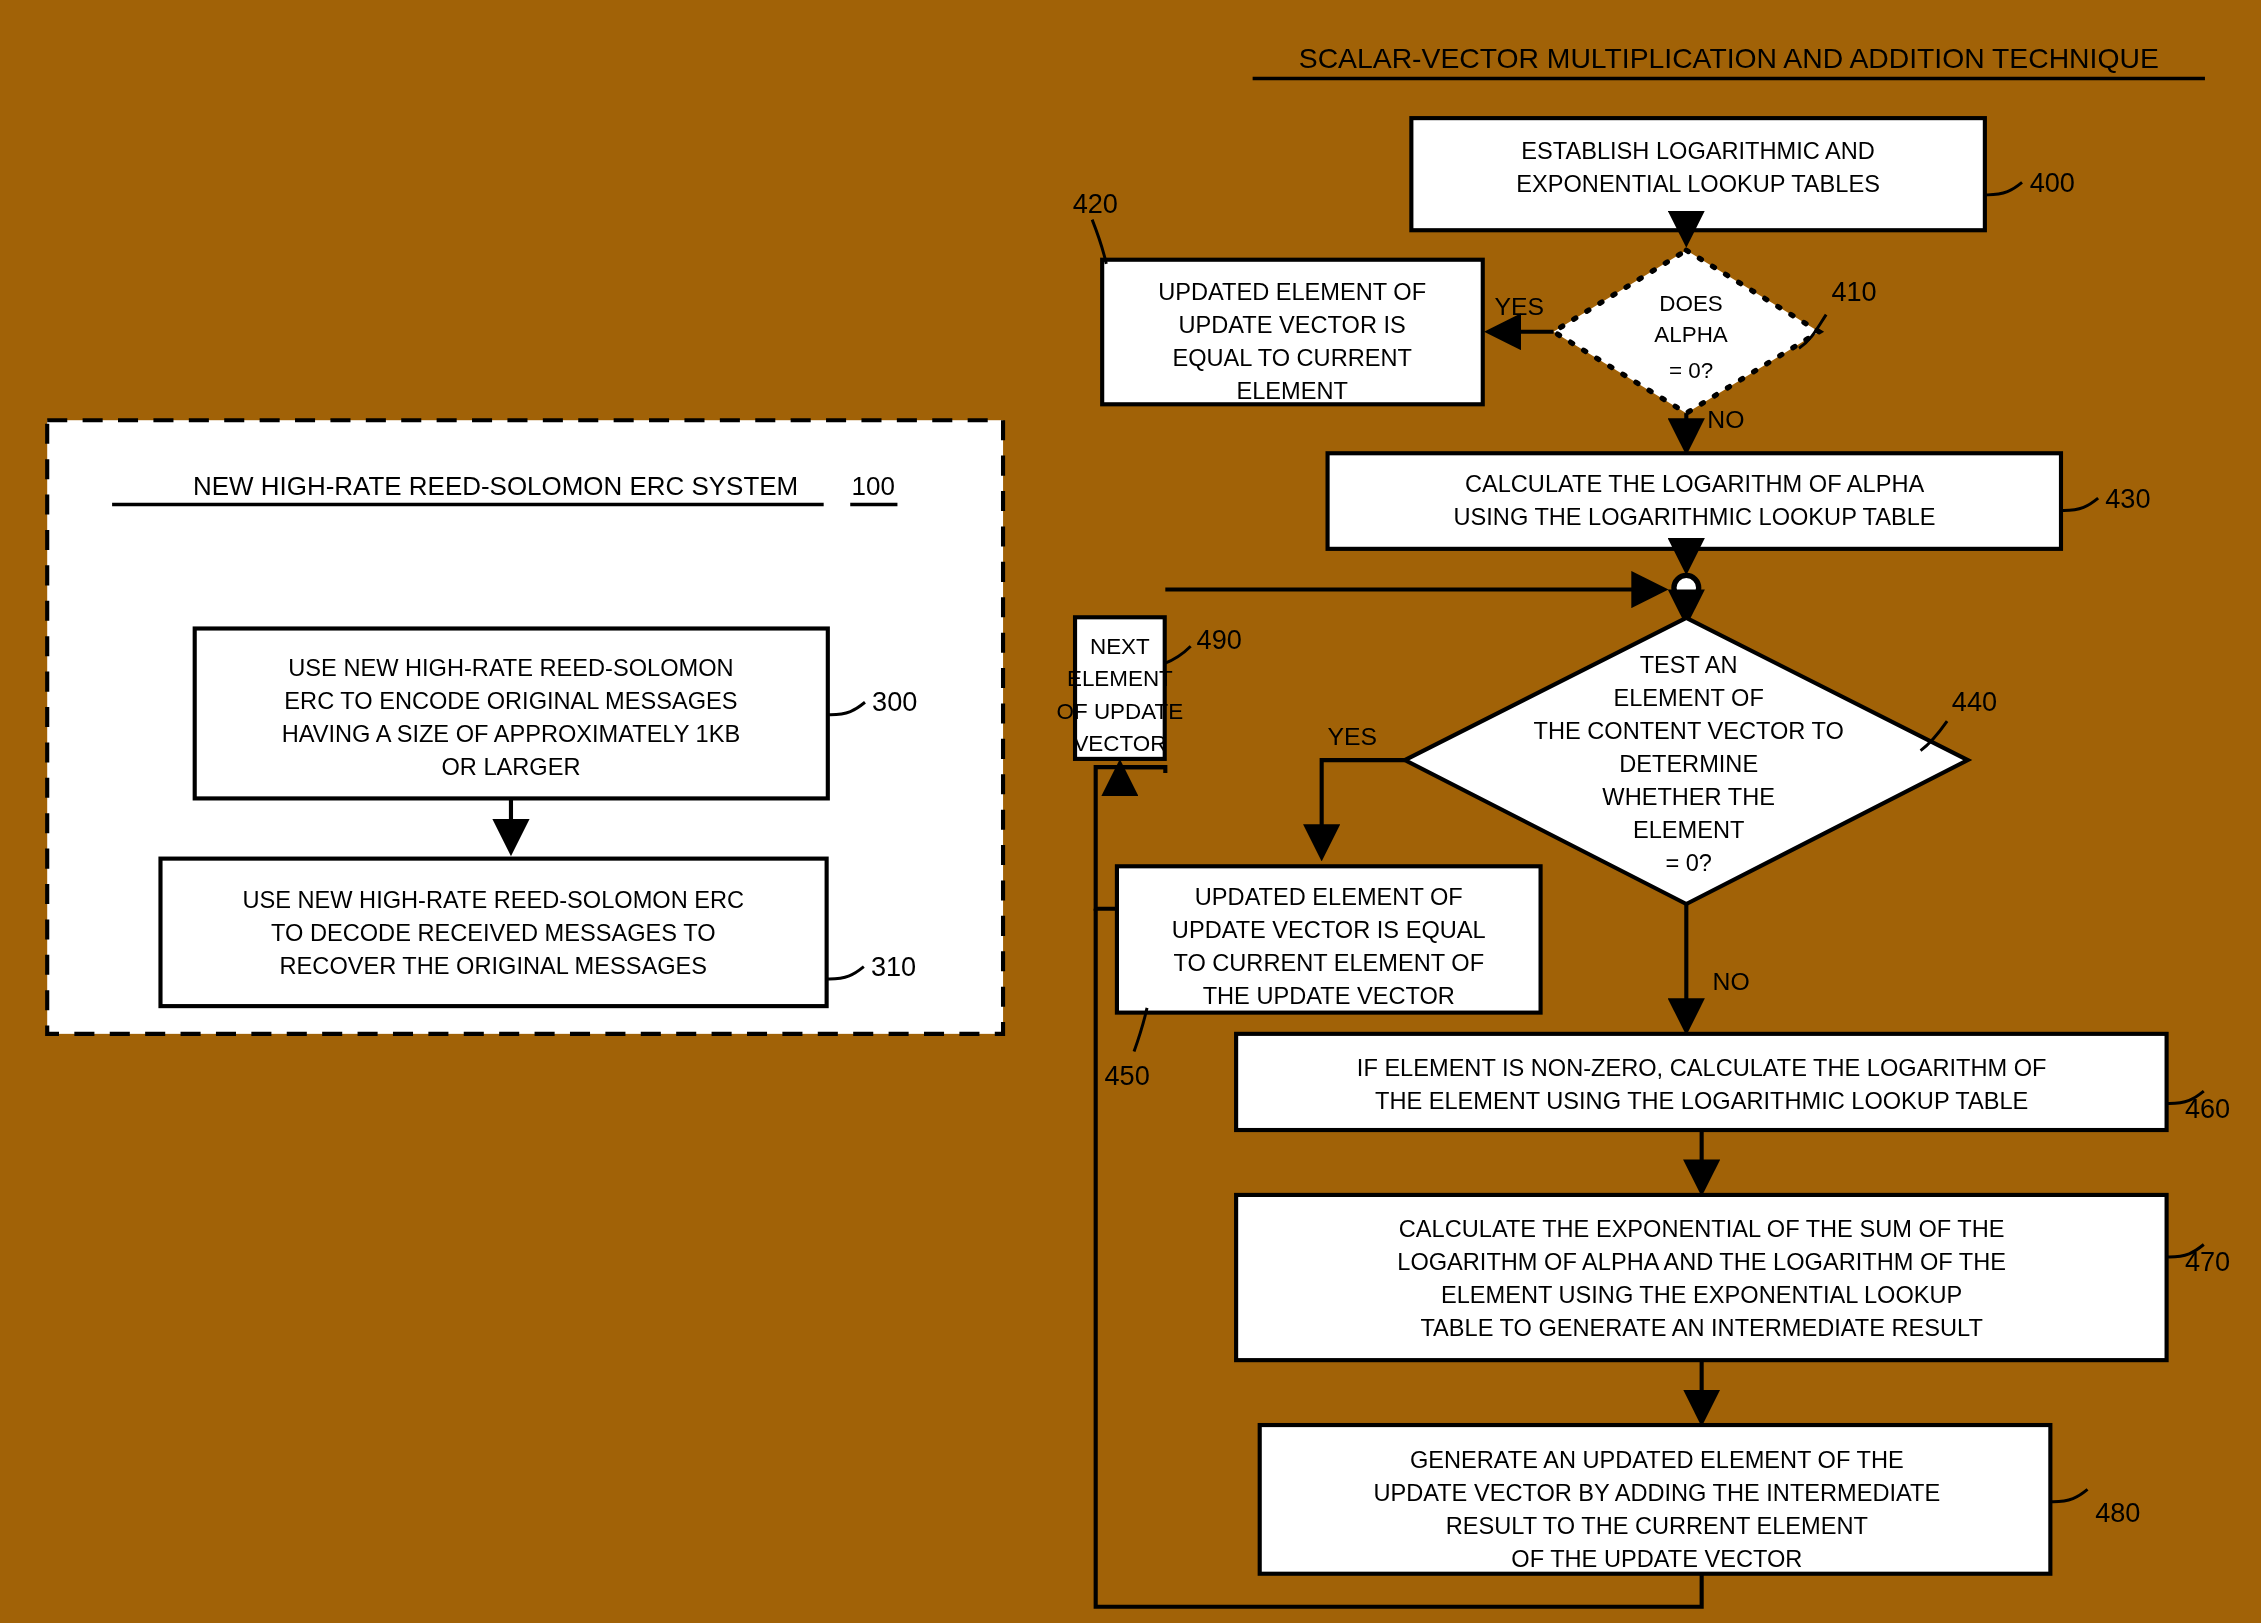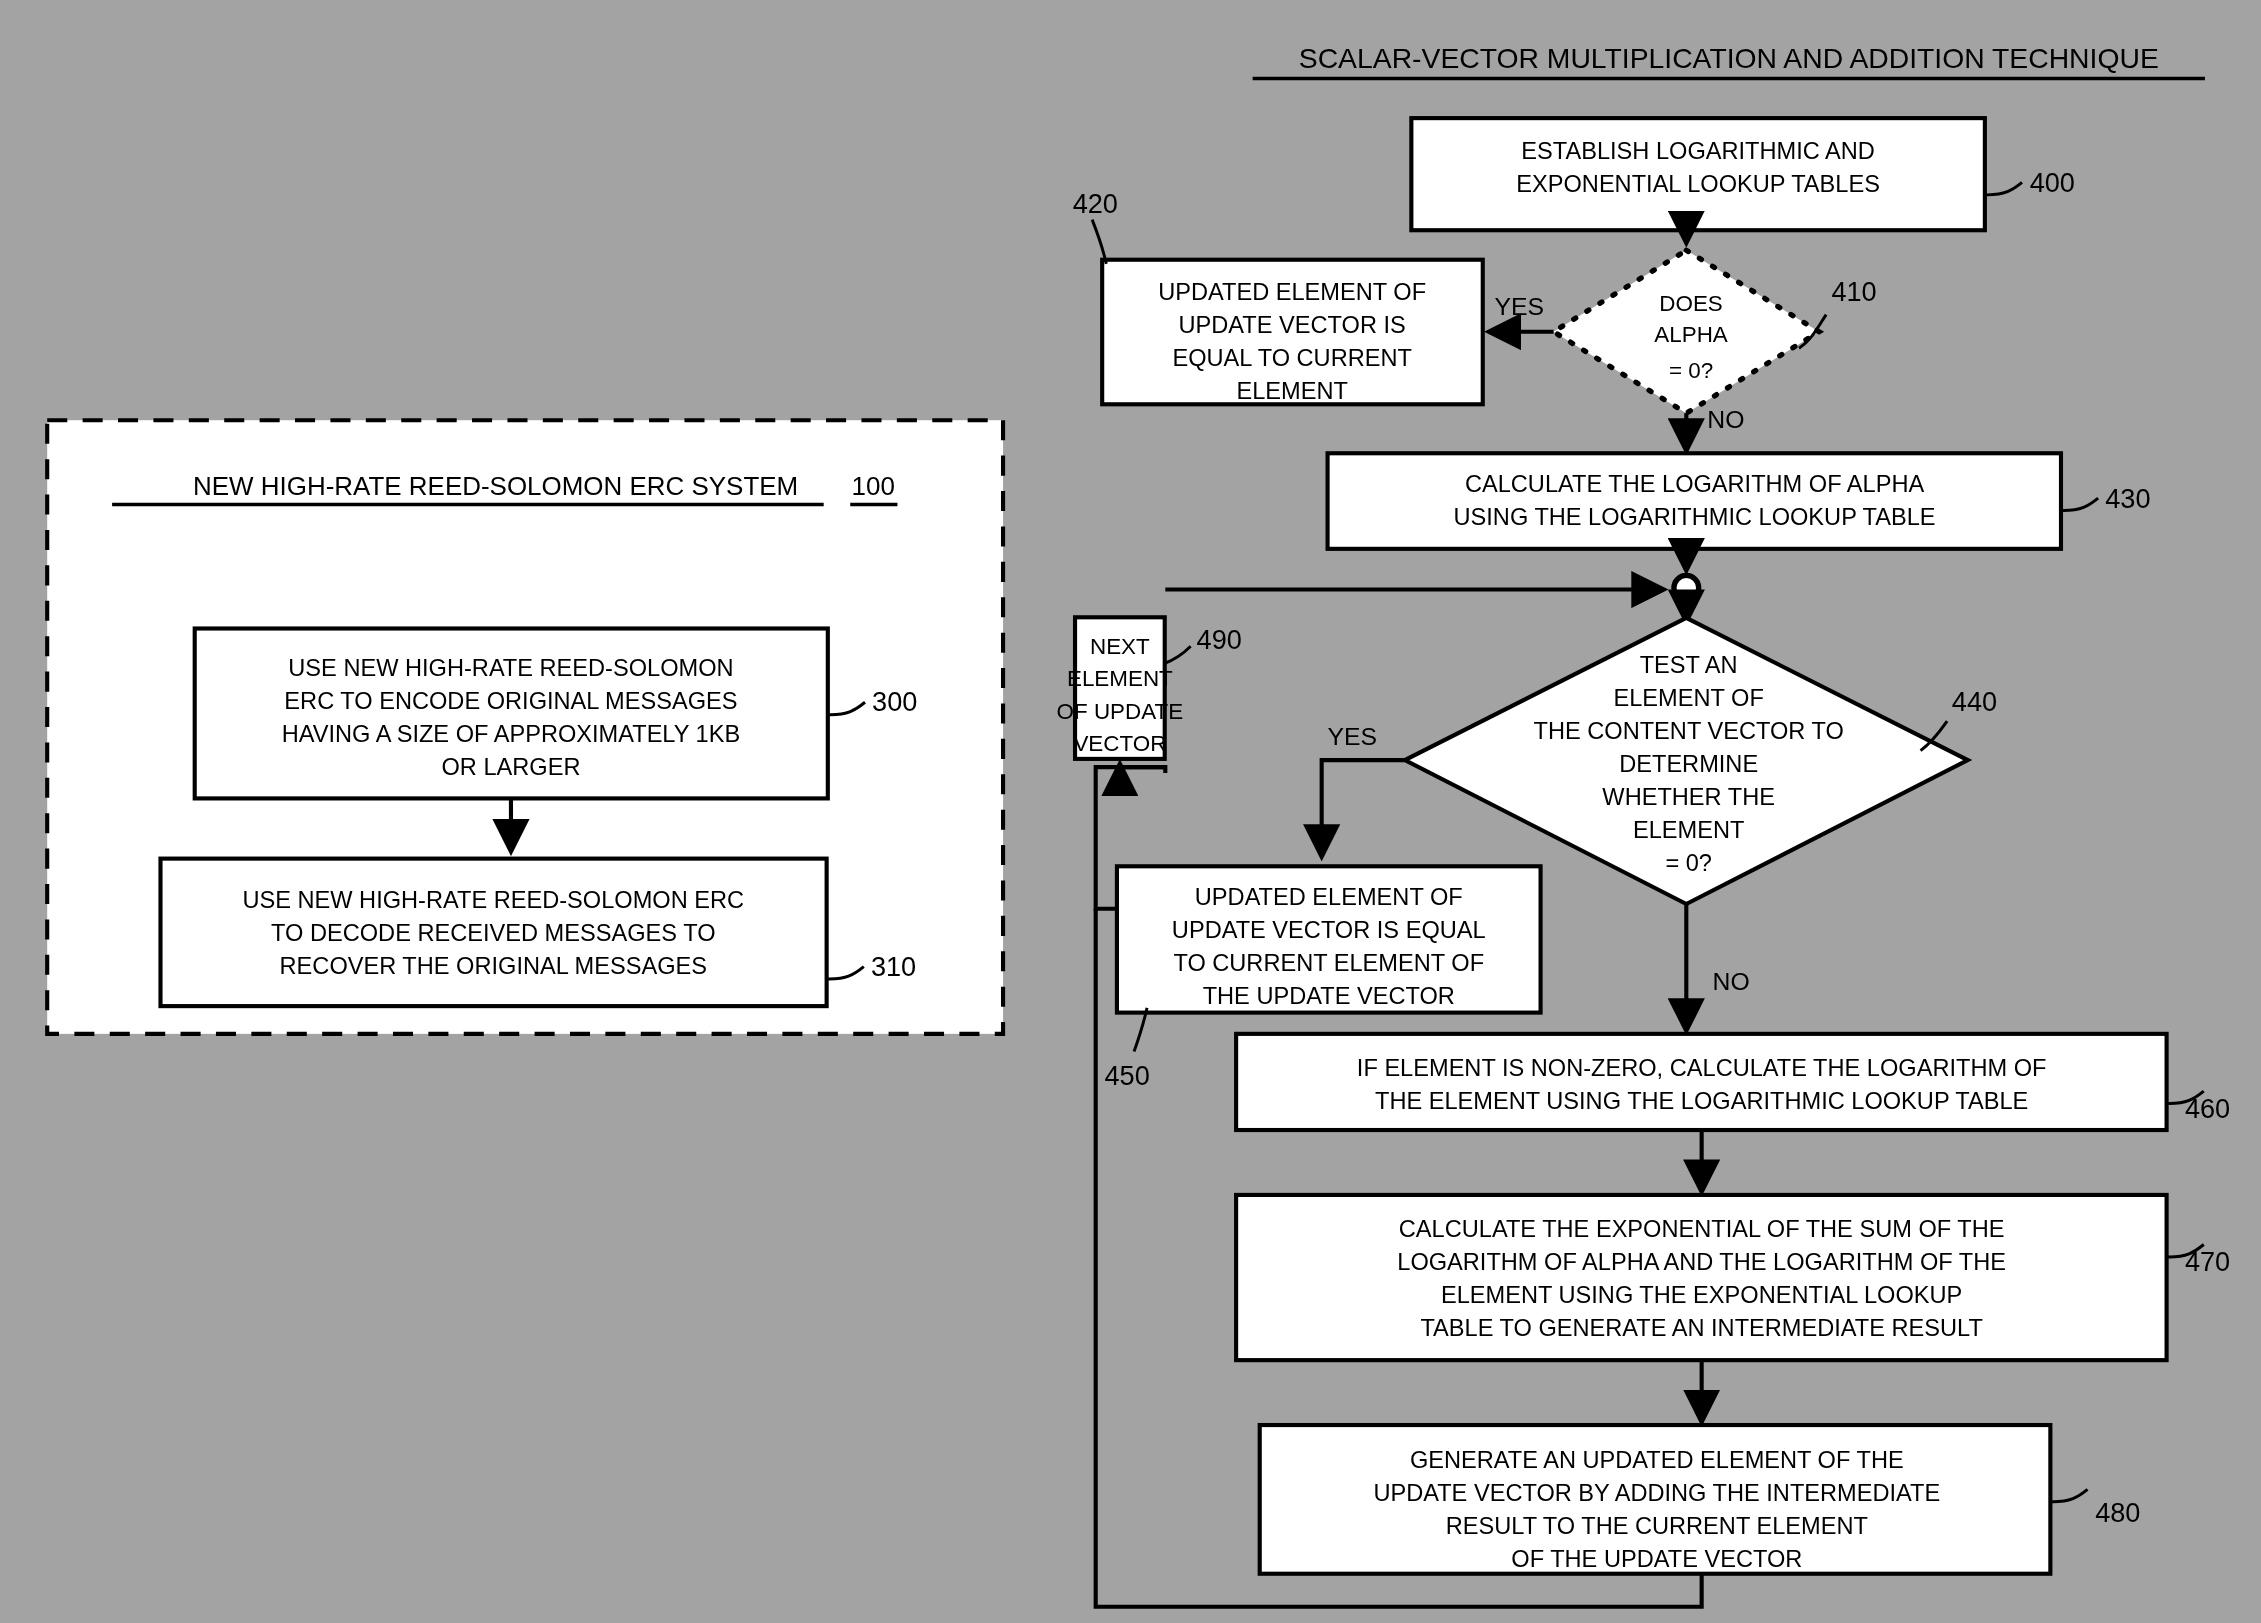--- a/index.html
+++ b/index.html
@@ -11,21 +11,21 @@
     width: 2261px;
     height: 1624px;
     font-family: "Liberation Sans", sans-serif;
     color: #000000;
     overflow: hidden;
   }
   #canvas {
     position: relative;
     width: 2261px;
     height: 1624px;
-    background: #a3a3a3;
+    background: #a16207;
   }
   svg#figure {
     position: absolute;
     left: 0;
     top: 0;
     width: 2261px;
     height: 1624px;
   }
   .box-rect {
     fill: #ffffff;

